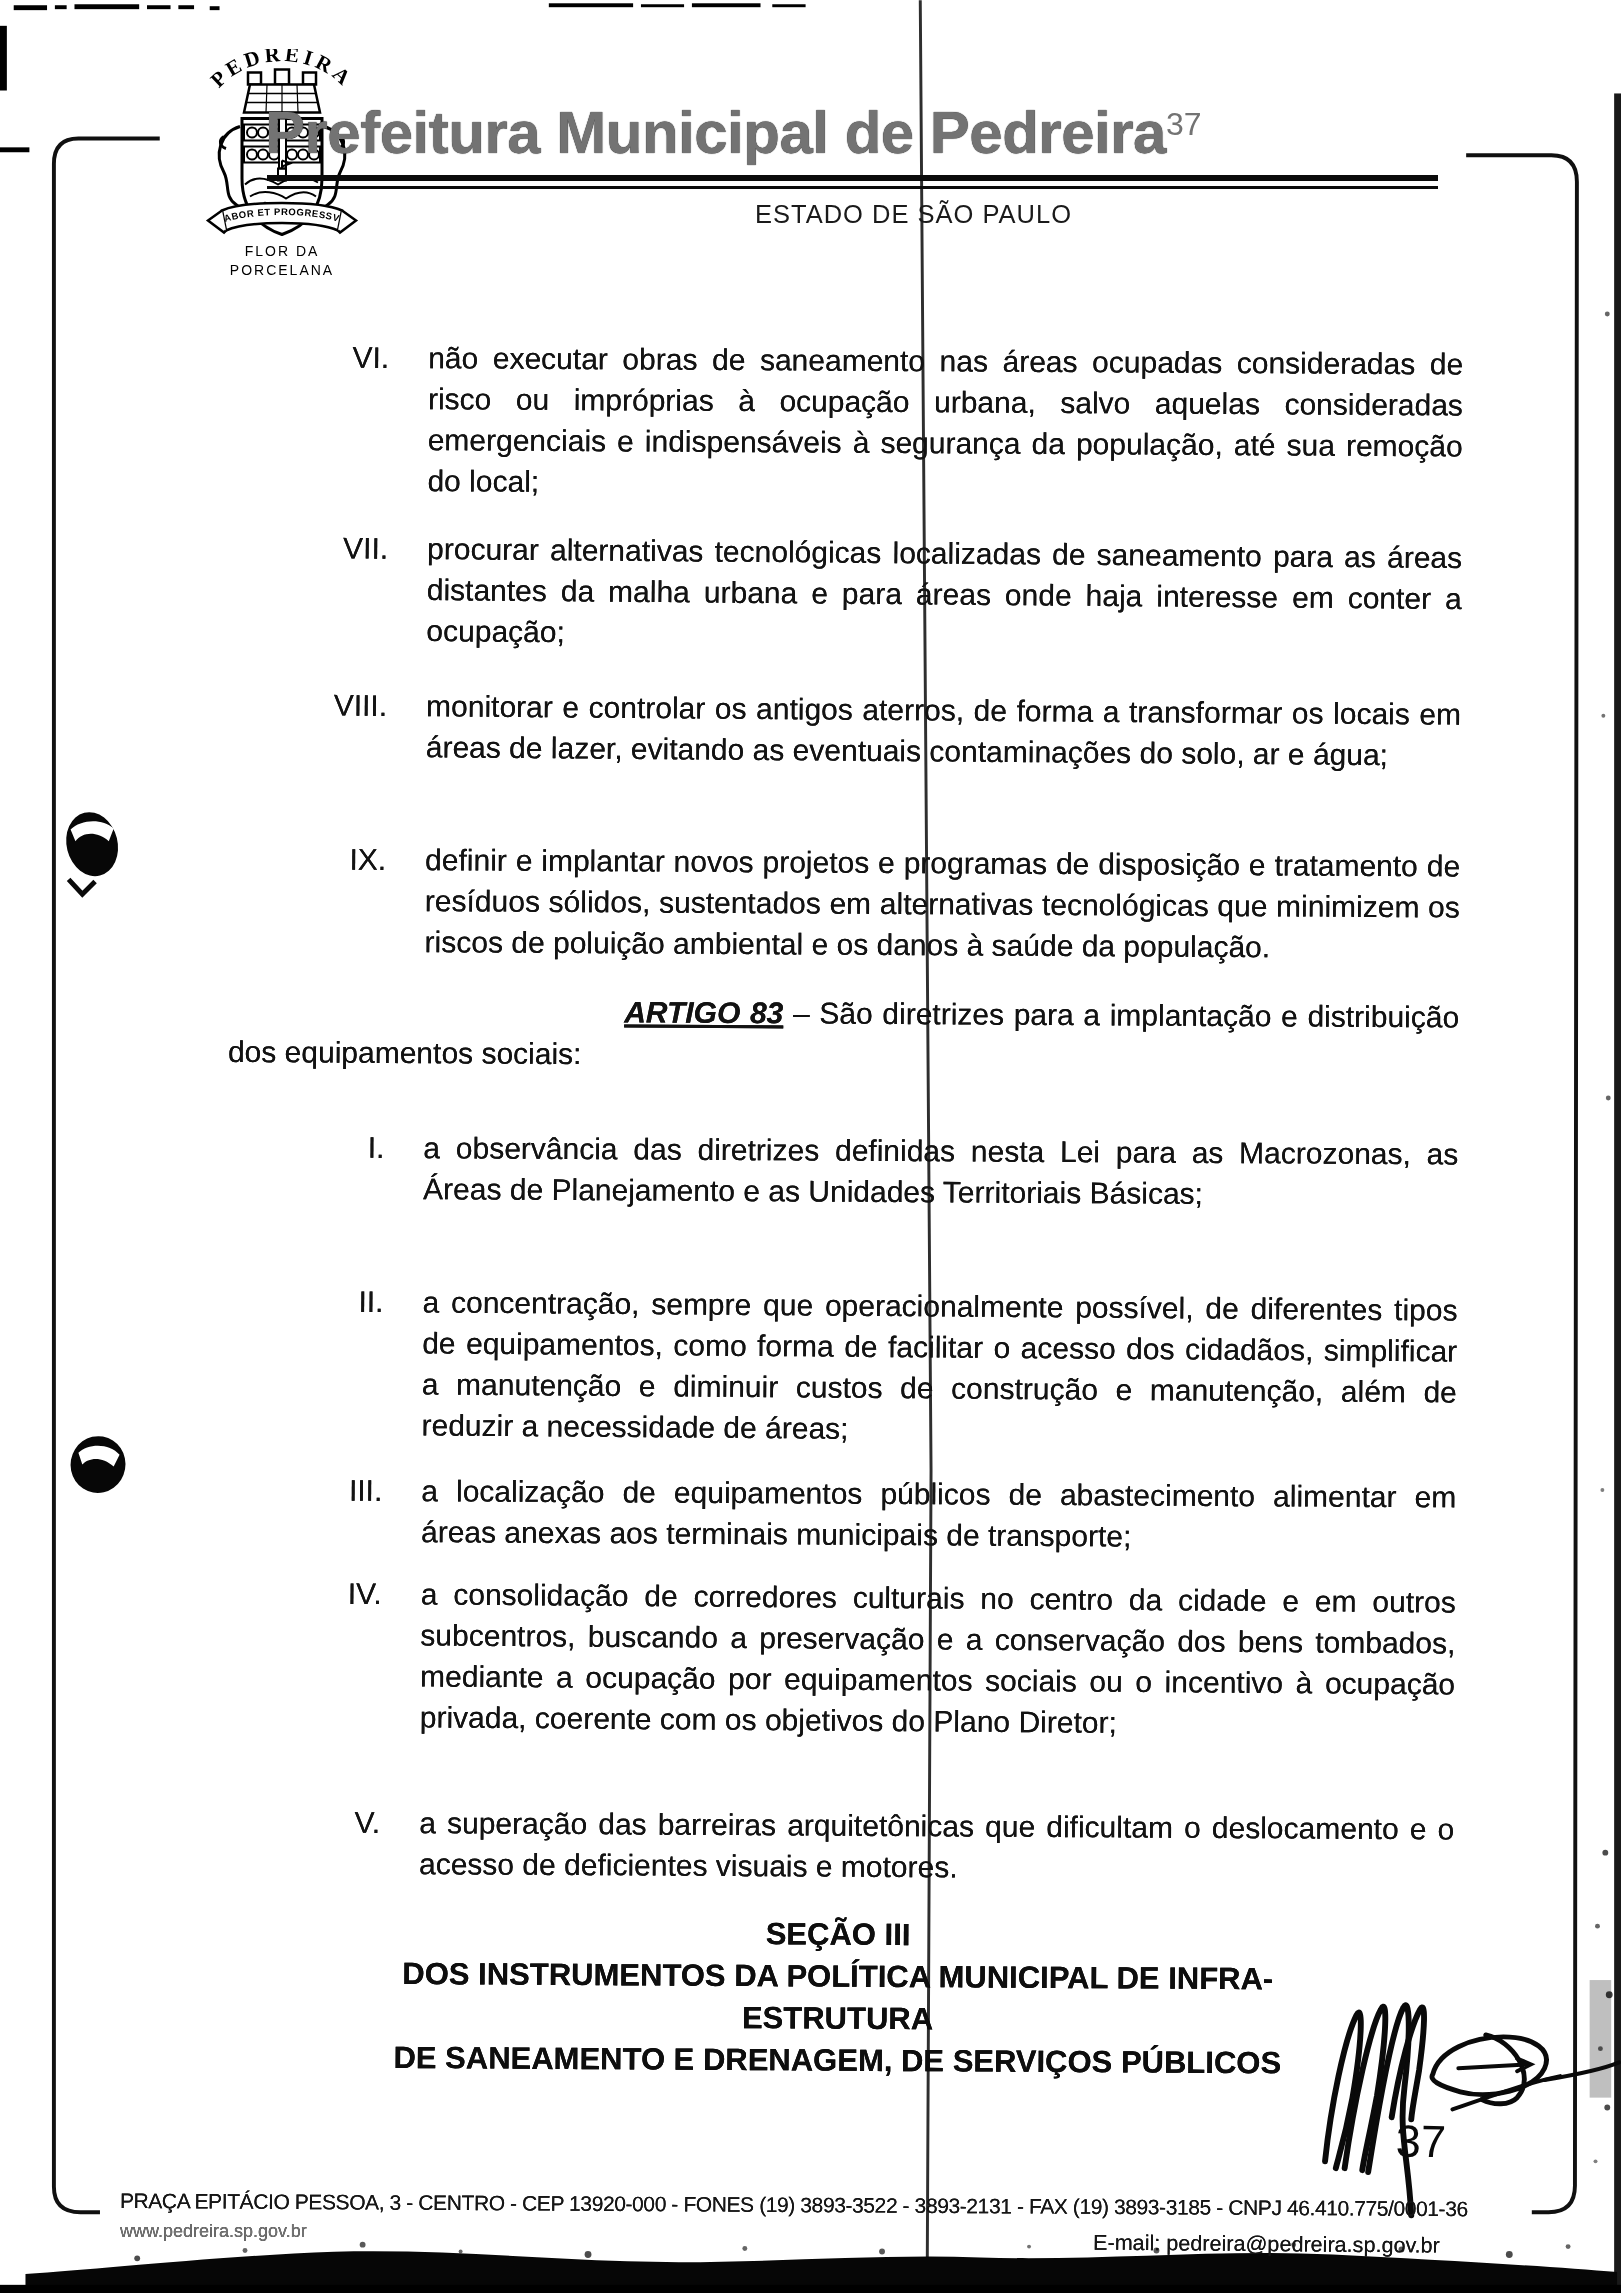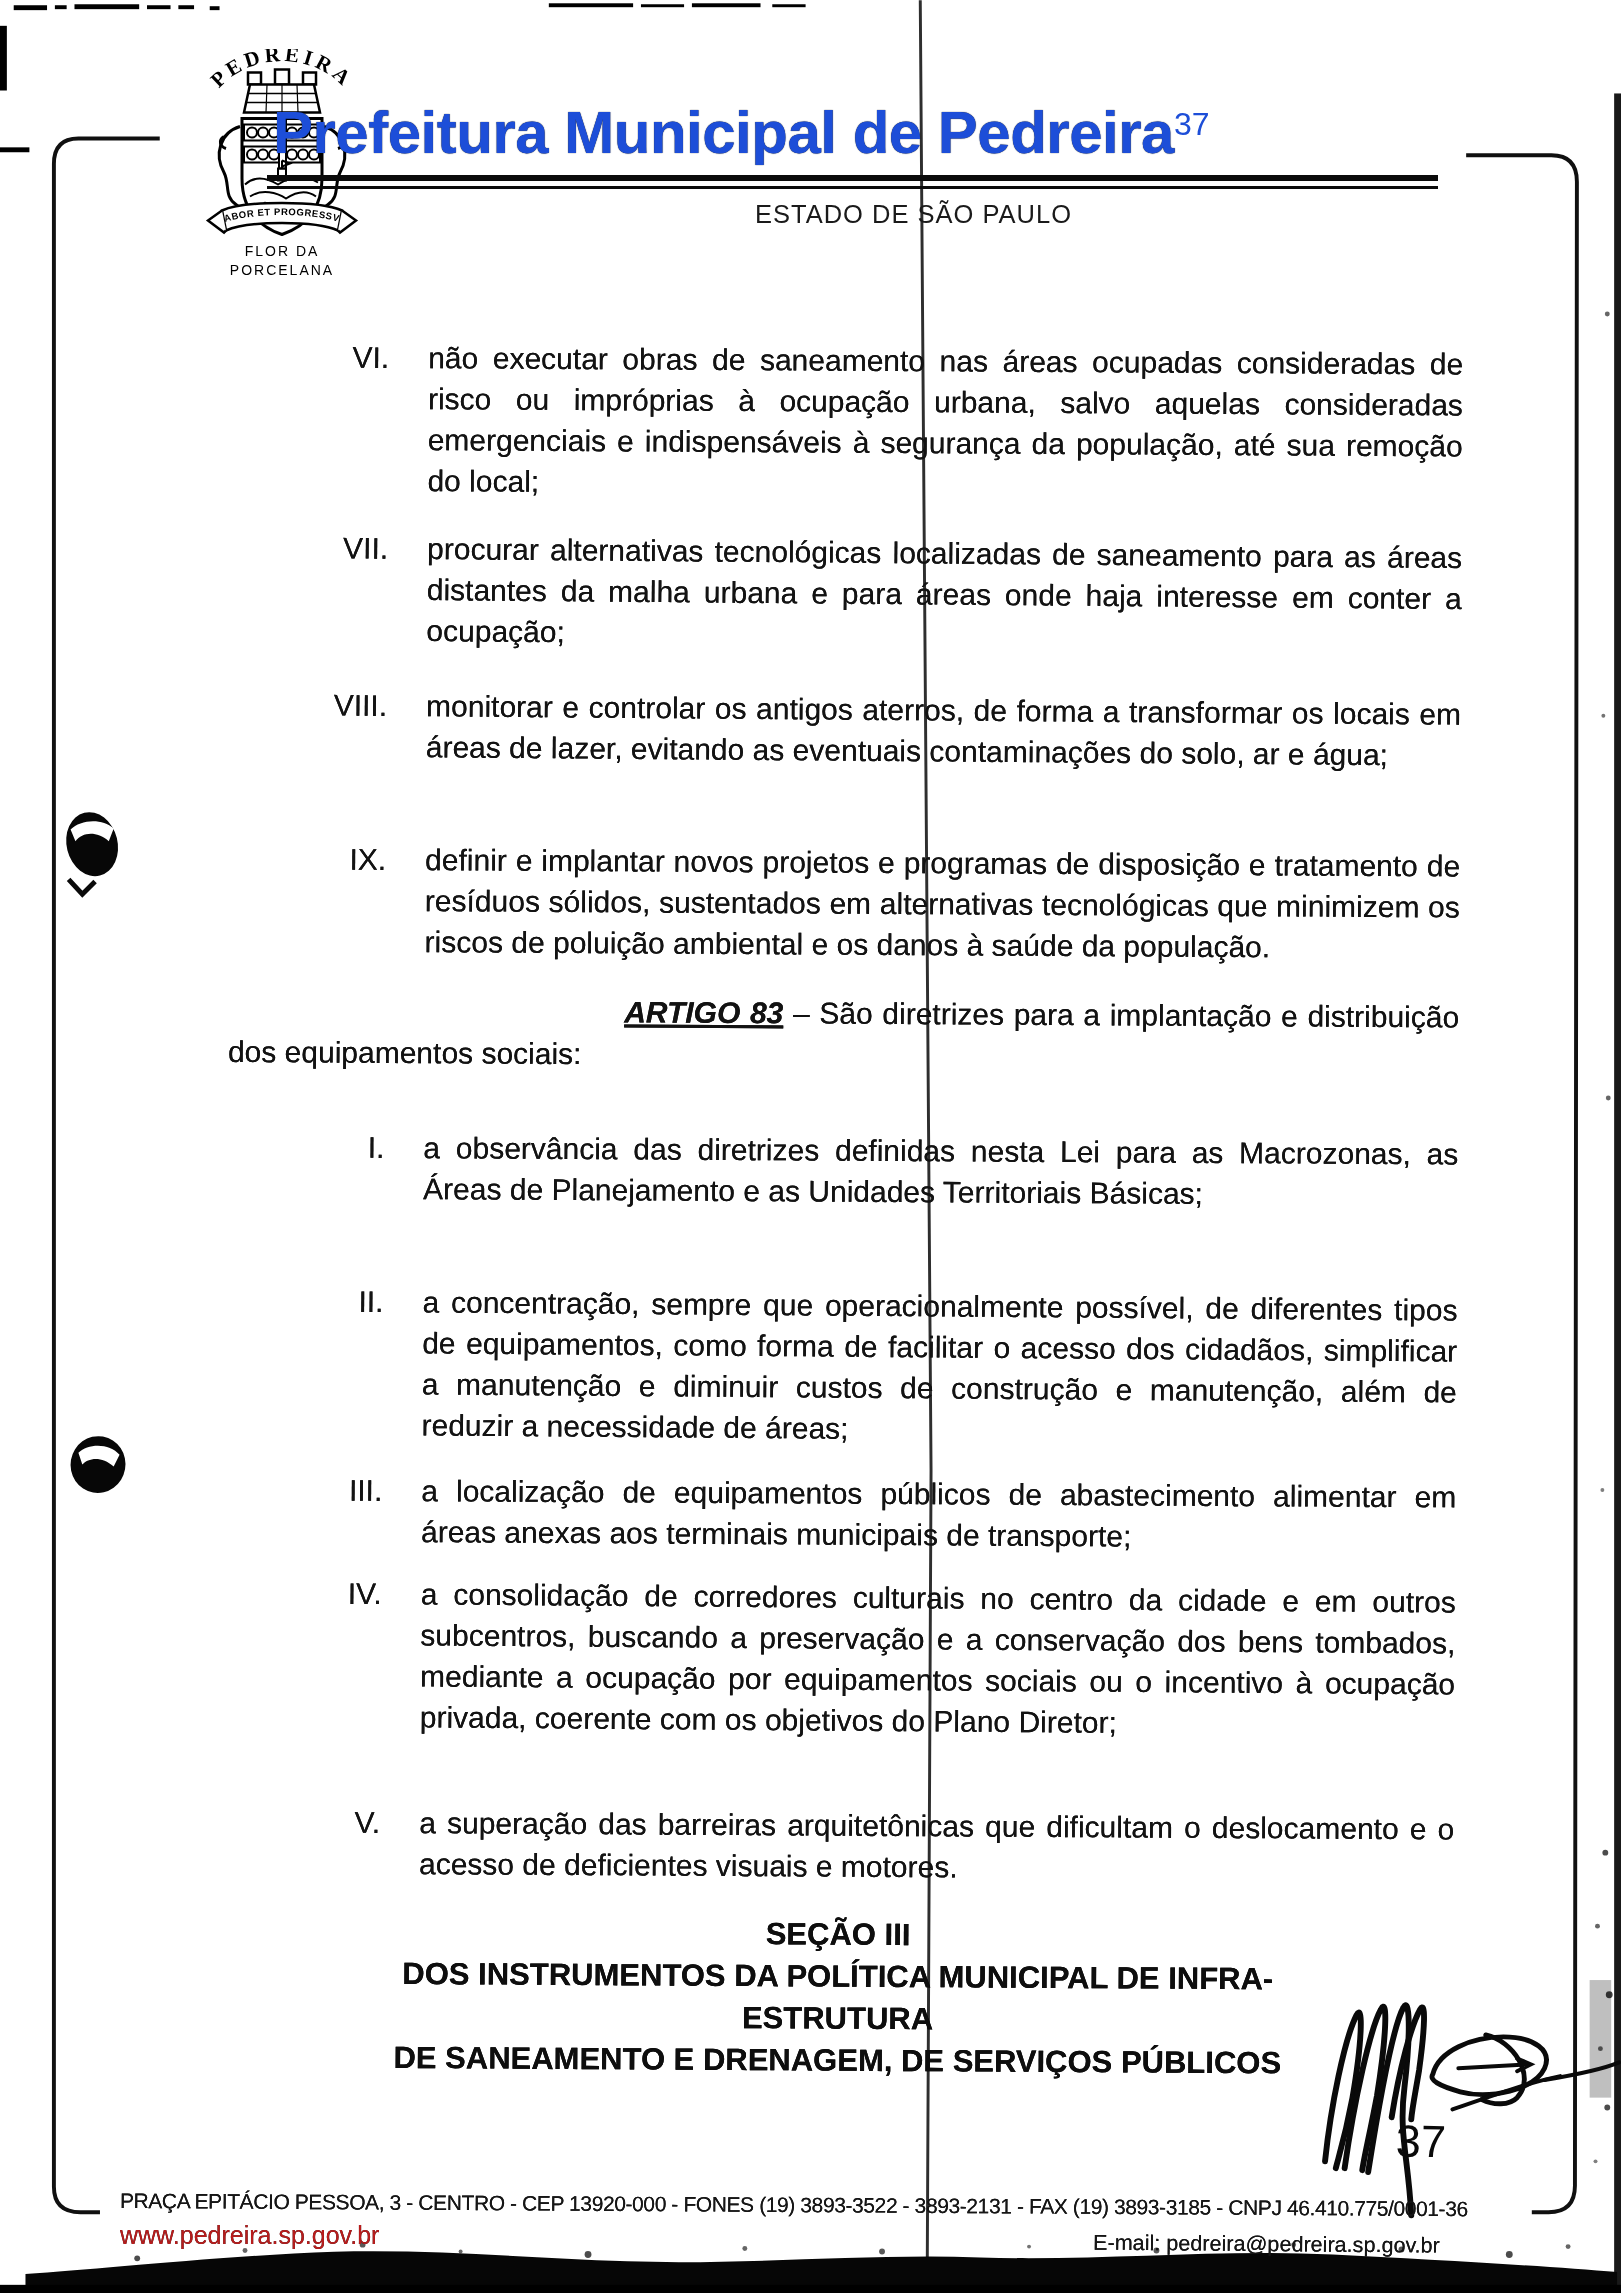--- a/index.html
+++ b/index.html
@@ -9,23 +9,23 @@
     background:#ffffff;
     overflow:hidden;
     font-family:"Liberation Sans", sans-serif;
     color:#121212;
   }
   .abs{position:absolute;}
   svg{display:block;}
   
   .crest{left:182px;top:49px;width:200px;height:243px;}
   .title-line{
-    left:273px;top:98px;width:1206px;
+    left:265px;top:98px;width:1206px;
     font-size:60px;font-weight:bold;letter-spacing:-0.5px;
-    color:#1d4ed8;white-space:nowrap;
+    color:#737373;white-space:nowrap;
     text-shadow:0 0 1px #000;
   }
   .title-line sup{font-size:32px;font-weight:normal;letter-spacing:0;text-shadow:none;vertical-align:17.6px;}
   .rule-thick{left:267px;top:175px;width:1171px;height:5.9px;background:#0b0b0b;}
   .rule-thin {left:267px;top:186px;width:1171px;height:2.9px;background:#0b0b0b;}
   .subtitle{
     left:755px;top:200px;width:304px;
     font-size:25.5px;letter-spacing:1px;color:#1a1a1a;
     white-space:nowrap;
   }
@@ -40,21 +40,21 @@
   .sec-head{position:absolute;left:232px;width:1231px;text-align:center;
             font-size:31px;line-height:42px;font-weight:bold;color:#0e0e0e;text-shadow:0 0 0.6px #000;}
   
   .footer-line1{
     left:120px;top:2189px;width:1318px;
     font-size:21px;letter-spacing:-0.4px;white-space:nowrap;
     color:#161616;transform:rotate(0.35deg);transform-origin:left top;
     text-shadow:0 0 0.5px #151515;
   }
   .footer-www{
-    left:120px;top:2221px;font-size:25px;color:#b91c1c;white-space:nowrap;
+    left:120px;top:2221px;font-size:18px;color:#737373;white-space:nowrap;
     text-shadow:0 0 0.5px #151515;
   }
   .footer-email{
     left:1019px;top:2229px;width:421px;text-align:right;
     font-size:21.6px;color:#161616;white-space:nowrap;
     transform:rotate(0.5deg);transform-origin:left top;
     text-shadow:0 0 0.5px #151515;
   }
   .artifact-layer{left:0;top:0;width:1621px;height:2294px;pointer-events:none;}
 </style>

